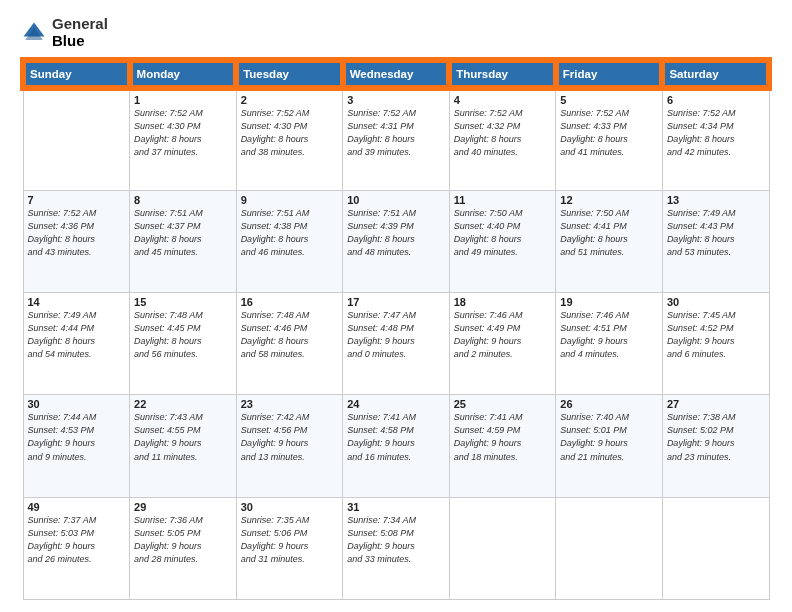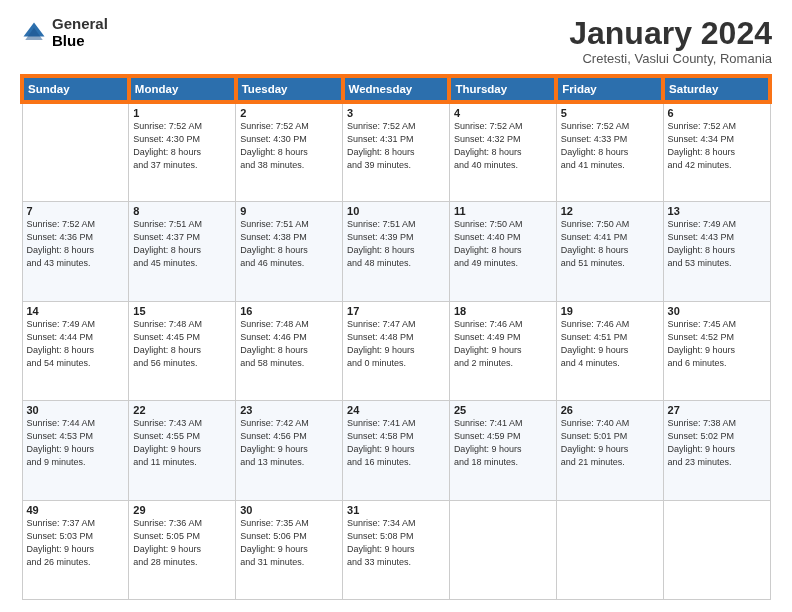--- a/index.html
+++ b/index.html
@@ -12,21 +12,21 @@
     }
     .page {
       width: 792px;
       height: 612px;
       padding: 16px 20px 12px 20px;
       display: flex;
       flex-direction: column;
     }
     .header {
       display: flex;
-      align-items: flex-start;
+      align-items: center;
       justify-content: space-between;
       margin-bottom: 8px;
     }
     .logo {
       display: flex;
       align-items: center;
       gap: 4px;
     }
     .logo-text {
       display: flex;
@@ -66,21 +66,21 @@
       width: 100%;
       table-layout: fixed;
     }
     .calendar thead tr th {
       background-color: #2c6fad;
       color: #fff;
       font-size: 11.5px;
       font-weight: bold;
       padding: 5px 4px;
       text-align: left;
-      border: 4px solid #f97316;
+      border: 6px solid #f97316;
     }
     .calendar tbody tr td {
       border: 1px solid #ccc;
       vertical-align: top;
       padding: 3px 4px;
       font-size: 9.5px;
       color: #333;
       height: 88px;
       background: #fff;
     }
@@ -91,43 +91,40 @@
       font-size: 11px;
       font-weight: bold;
       color: #222;
       display: block;
       margin-bottom: 1px;
     }
     .day-info {
       font-size: 9px;
       color: #333;
       line-height: 1.45;
+      font-style: italic;
     }
     td.empty {
       background: #f9f9f9;
     }
   </style>
 </head>
 <body>
 
 <div class="page">
   <div class="header">
     <div class="logo">
       <svg class="logo-icon" viewBox="0 0 32 32" xmlns="http://www.w3.org/2000/svg">
         <polygon points="16,4 28,20 4,20" fill="#2c6fad"></polygon>
         <polygon points="16,10 26,24 6,24" fill="#1a4f8a" opacity="0.5"></polygon>
       </svg>
       <div class="logo-text">
         <span class="logo-general">General</span>
         <span class="logo-blue">Blue</span>
       </div>
-    </div>
-    <div class="title-block">
-      <div class="month-title">January 2024</div>
-      <div class="subtitle">Cretesti, Vaslui County, Romania</div>
     </div>
   </div>
 
   <table class="calendar">
     <thead>
       <tr>
         <th>Sunday</th>
         <th>Monday</th>
         <th>Tuesday</th>
         <th>Wednesday</th>

